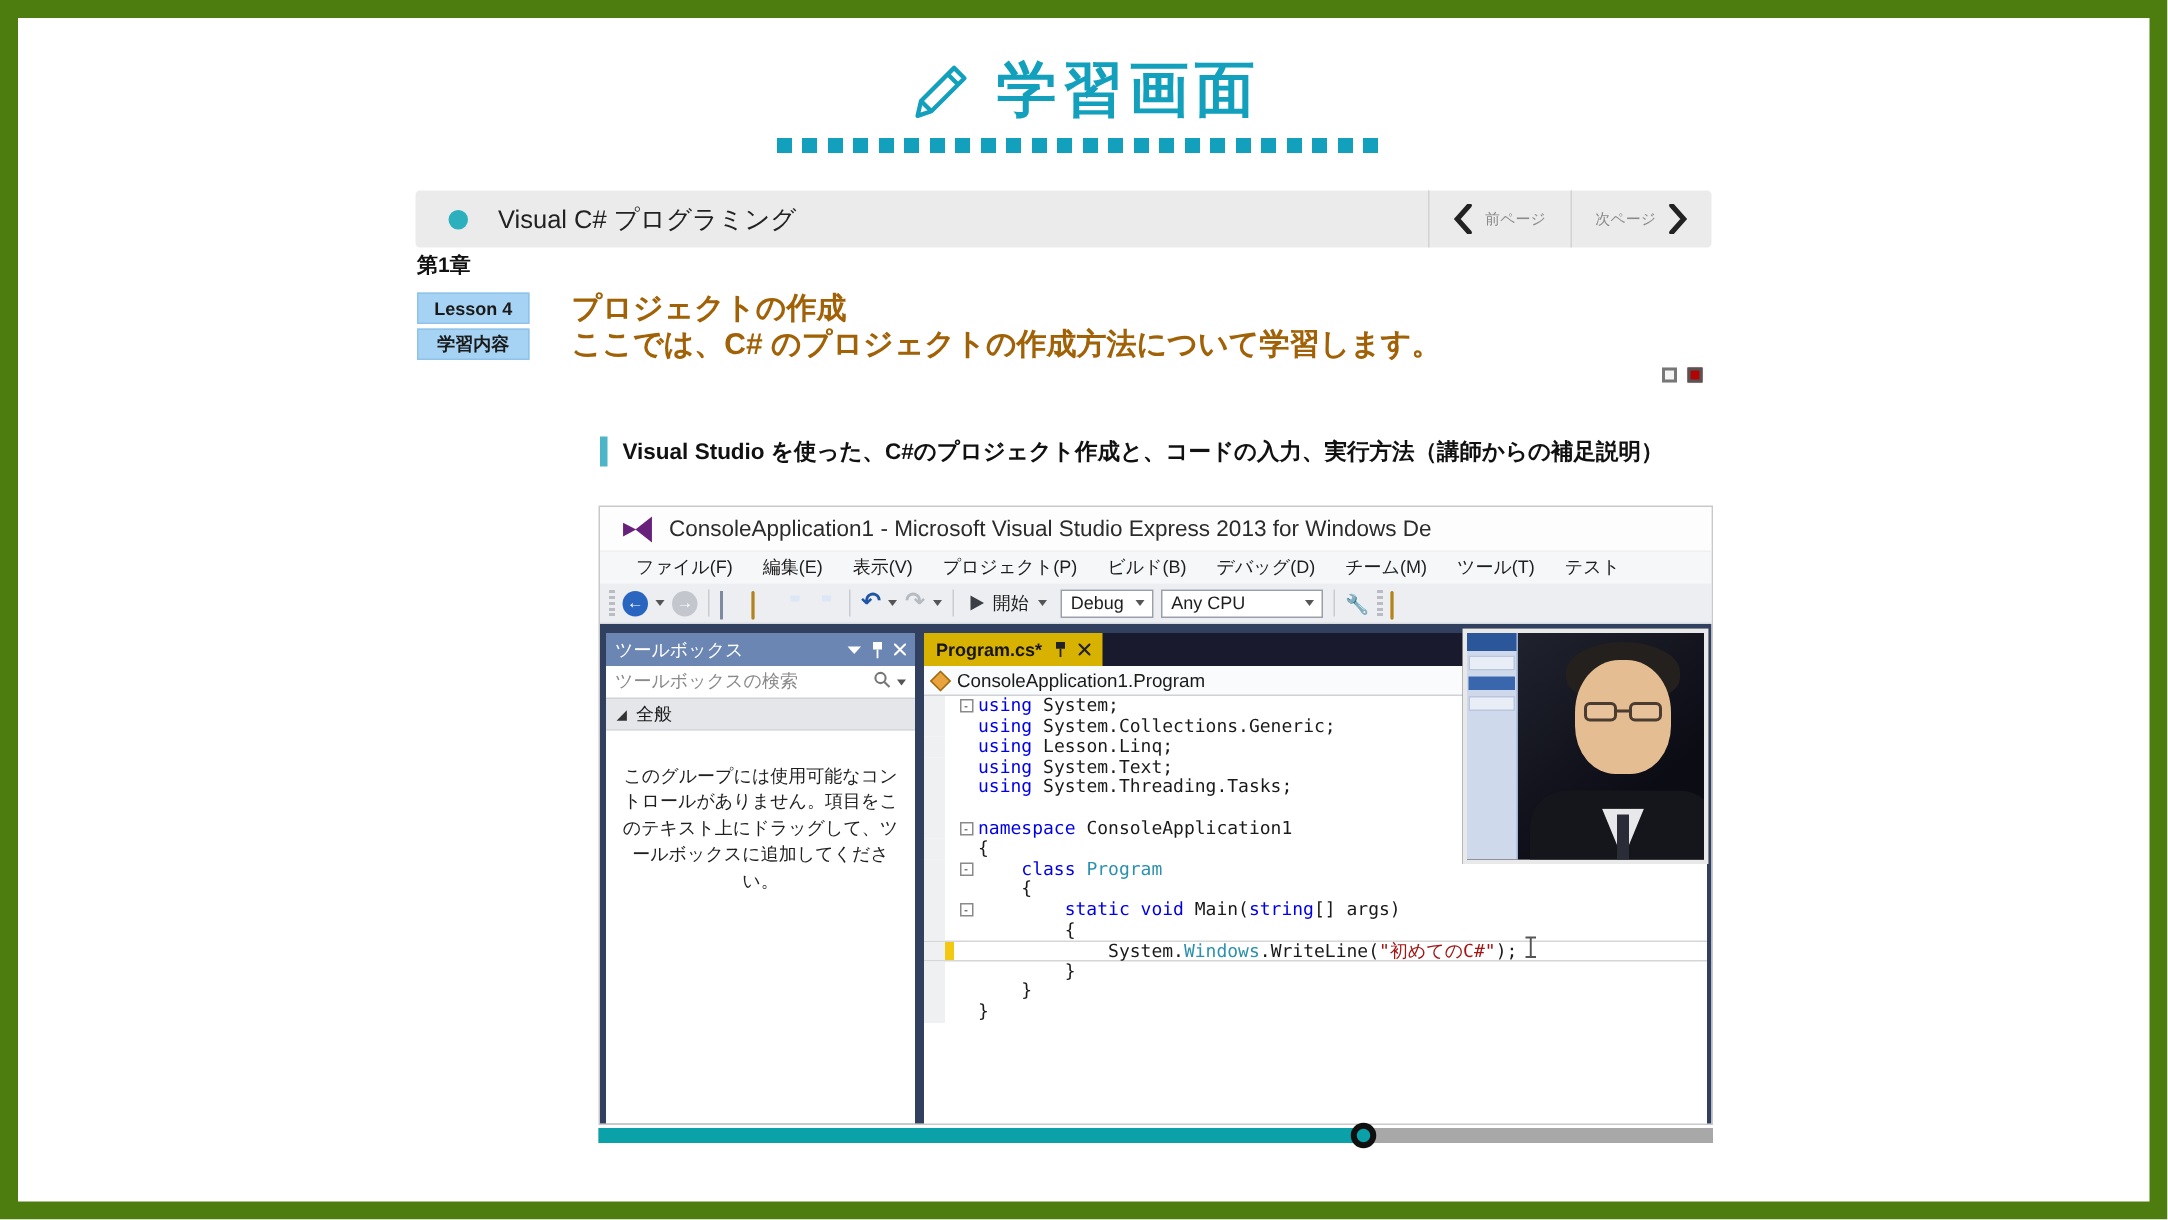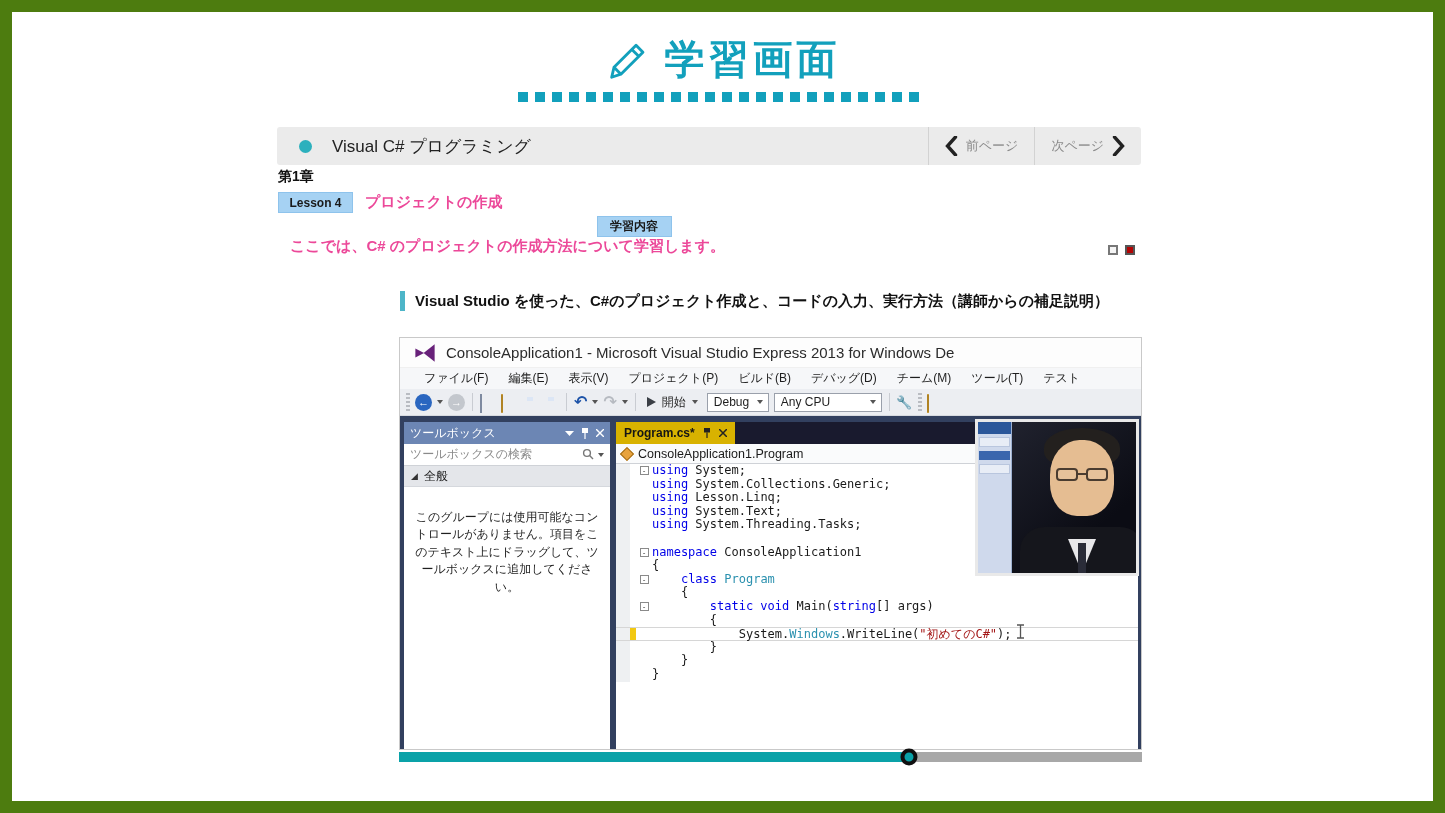--- a/index.html
+++ b/index.html
@@ -17,31 +17,31 @@
     background:repeating-linear-gradient(90deg,#12a0bc 0 10px,transparent 10px 17px); }
 
   
   .course-bar { position:absolute; left:265px; top:115px; width:864px; height:38px;
     background:#ebebeb; border-radius:3px; display:flex; align-items:center; }
   .course-dot { width:13px; height:13px; border-radius:50%; background:#2cb0bd; margin:0 20px 0 22px; }
   .course-title { font-size:17px; color:#222; font-weight:500; }
   .pager { margin-left:auto; display:flex; align-items:stretch; height:100%; }
   .pager-btn { display:flex; align-items:center; gap:8px; padding:0 16px; cursor:pointer;
     border-left:1px solid #d2d2d2; }
-  .pager-label { font-size:13px; color:#8a8a8a; }
+  .pager-label { font-size:10px; color:#8a8a8a; }
   .chev svg { width:13px; height:20px; display:block; }
 
   
   .chapter { position:absolute; left:266px; top:156px; font-size:14px; font-weight:bold; color:#111; }
   .lesson-row { position:absolute; left:266px; display:flex; align-items:center; }
-  .row-1 { top:180px; } .row-2 { top:204px;flex-direction:column; }
+  .row-1 { top:180px; } .row-2 { top:204px; }
   .badge { width:75px; height:21px; background:#a6d2f3; border:1px solid #8ec3ec;
     font-size:12px; font-weight:bold; color:#1a1a1a; display:flex; align-items:center;
     justify-content:center; }
-  .lesson-text { margin-left:12px; font-size:15px; font-weight:bold; color:#ec4899; width:700px; }
+  .lesson-text { margin-left:28px; font-size:20px; font-weight:bold; color:#a16207; width:700px; }
 
   .page-squares { position:absolute; left:1096px; top:233px; display:flex; gap:7px; }
   .sq { width:10px; height:10px; border:2px solid #666; }
   .sq-white { background:#f4f4f4; border-color:#777; }
   .sq-red { background:#b30404; border-color:#555; }
 
   
   .section-heading { position:absolute; left:388px; top:279px; display:flex; align-items:center; }
   .section-bar { width:5px; height:20px; background:#4db5c8; margin-right:10px; }
   .section-text { font-size:15px; font-weight:bold; color:#111; }

